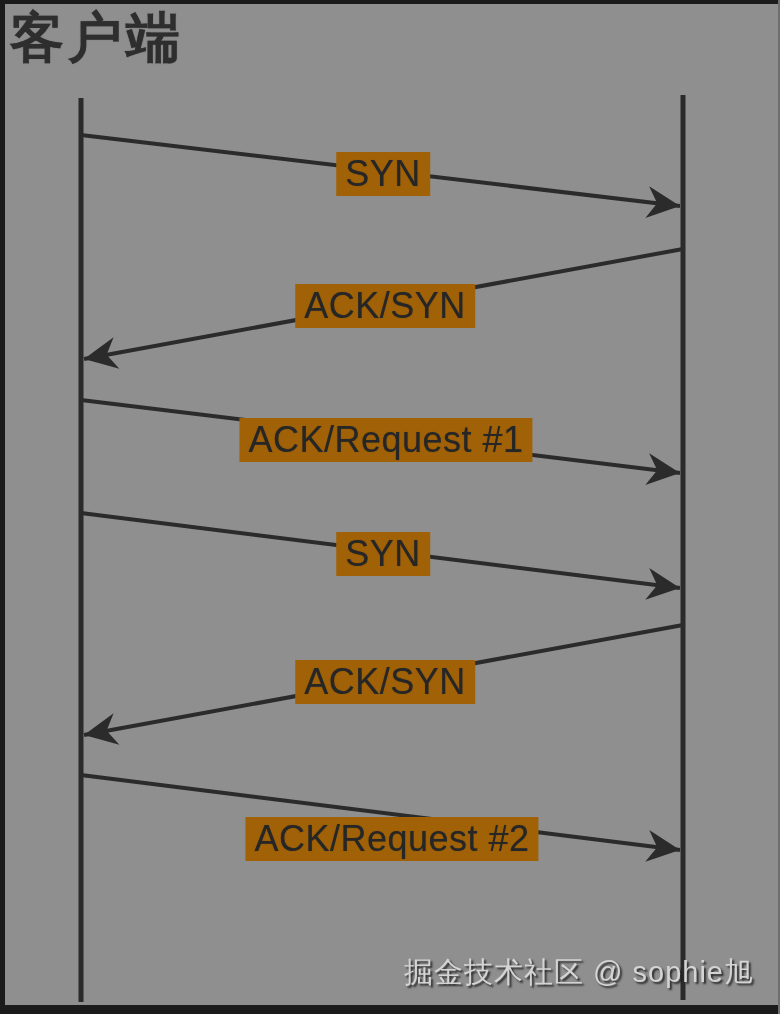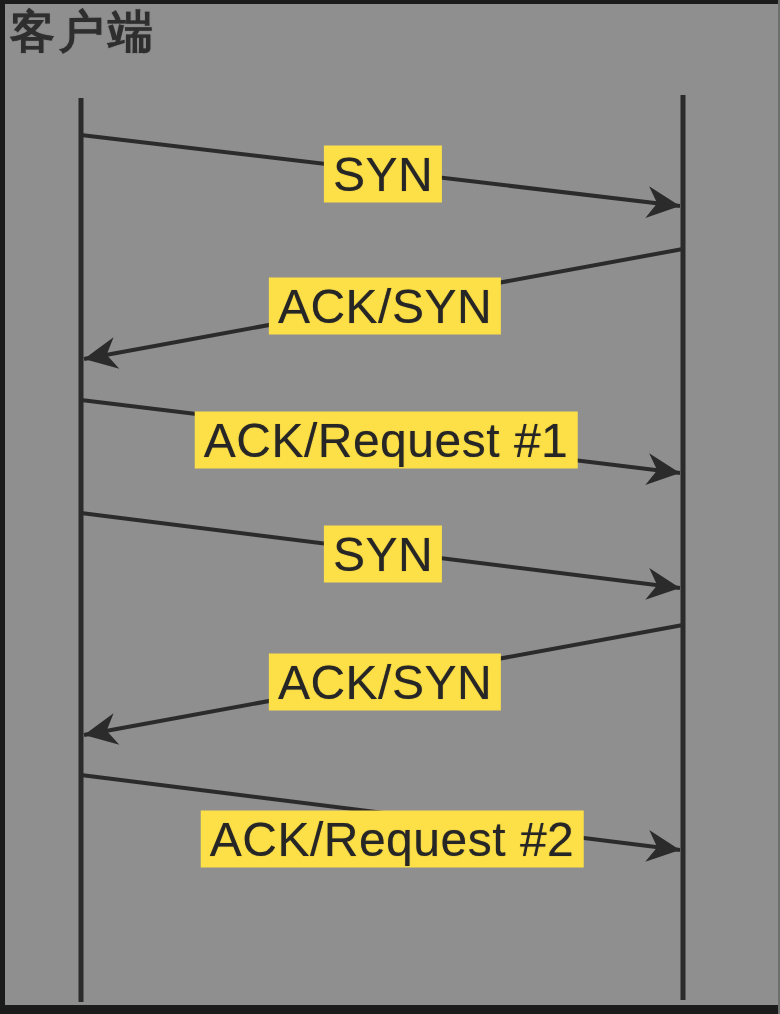--- a/index.html
+++ b/index.html
@@ -11,37 +11,37 @@
   .stage{position:absolute;inset:0;}
   
   .edge{position:absolute;background:#1b1b1b;}
   .edge.top{left:0;top:0;width:780px;height:4px;}
   .edge.left{left:0;top:0;width:5px;height:1014px;}
   .edge.bottom{left:0;bottom:0;width:780px;height:9px;}
   .edge.right{right:0;top:0;width:2px;height:1014px;background:#6e6e6e;}
   
   .endpoint-title{
     position:absolute;top:2px;
-    font-size:45px;font-weight:600;color:#2e2e2e;
+    font-size:54px;font-weight:600;color:#2e2e2e;
     letter-spacing:4px;white-space:nowrap;
     text-shadow:0 0 1px rgba(46,46,46,.55);
   }
   .endpoint-title.client{left:10px;}
   .endpoint-title.server{right:6px;}
   
   svg.canvas{position:absolute;left:0;top:0;filter:blur(.4px);}
   .line{stroke:#2b2b2b;fill:none;}
   .lifeline{stroke-width:5;}
   .msg-line{stroke-width:4;}
   .arrowhead{fill:#2b2b2b;stroke:none;}
   
   .msg-label{
     position:absolute;transform:translate(-50%,-50%);
-    background:#fde047;padding:1px 9px;
-    font-size:48px;font-weight:500;color:#262626;white-space:nowrap;
+    background:#a16207;padding:1px 9px;
+    font-size:36px;font-weight:500;color:#262626;white-space:nowrap;
     letter-spacing:.5px;
     text-shadow:0 0 1px rgba(38,38,38,.5);
   }
   
   .watermark{
     position:absolute;right:26px;top:953px;
     font-size:29px;color:#d4d4d4;letter-spacing:1px;white-space:nowrap;
     text-shadow:2px 2px 2px rgba(25,25,25,.85);
   }
 </style>
@@ -75,13 +75,14 @@
     <line class="line msg-line" x1="81" y1="775" x2="680" y2="850" marker-end="url(#ah)"></line>
   </svg>
 
   <div class="msg-label" style="left:383px;top:174px">SYN</div>
   <div class="msg-label" style="left:385px;top:306px">ACK/SYN</div>
   <div class="msg-label" style="left:386px;top:440px">ACK/Request #1</div>
   <div class="msg-label" style="left:383px;top:554px">SYN</div>
   <div class="msg-label" style="left:385px;top:682px">ACK/SYN</div>
   <div class="msg-label" style="left:392px;top:839px">ACK/Request #2</div>
 
+  <div class="watermark">掘金技术社区 @ sophie旭</div>
 </div>
 
 </body></html>

